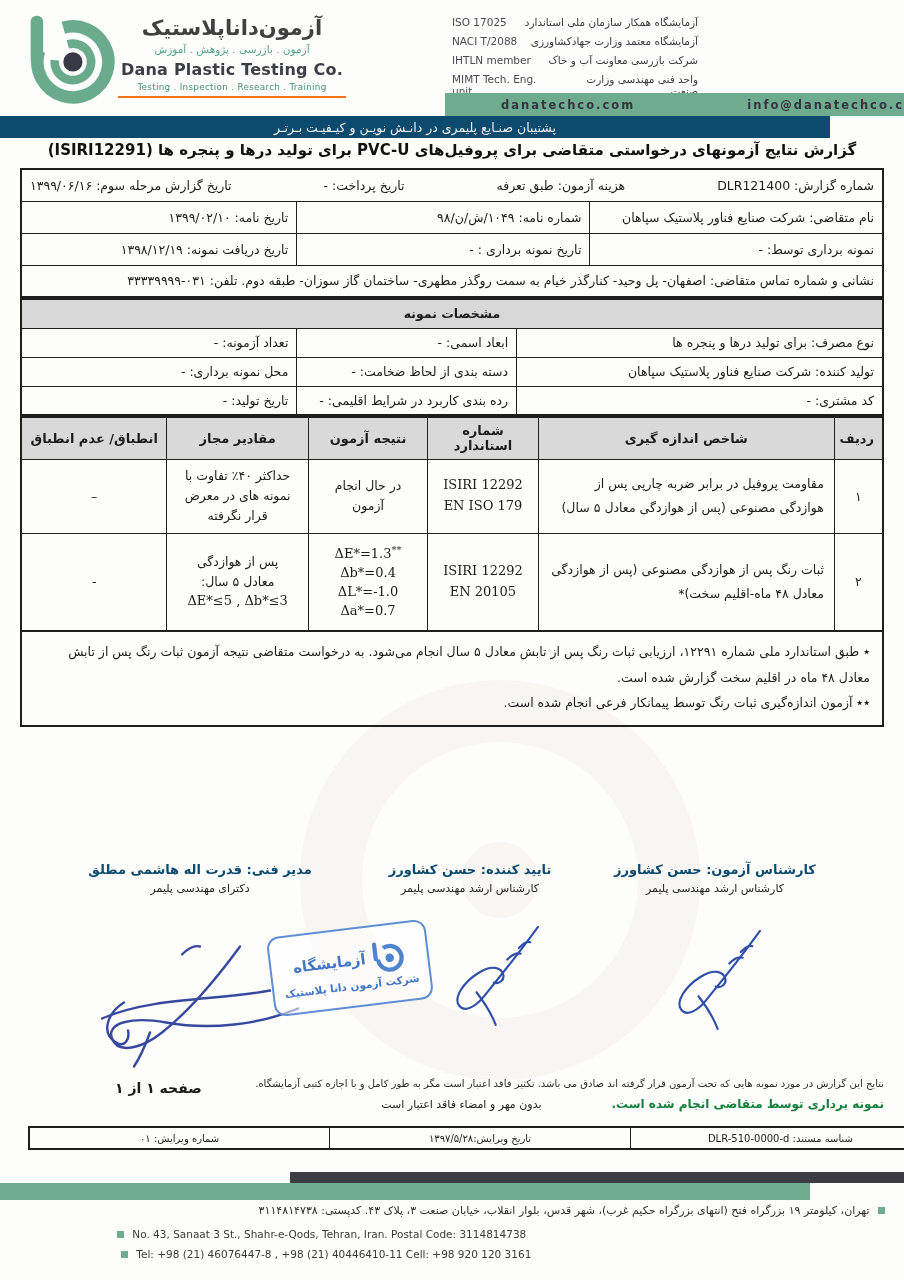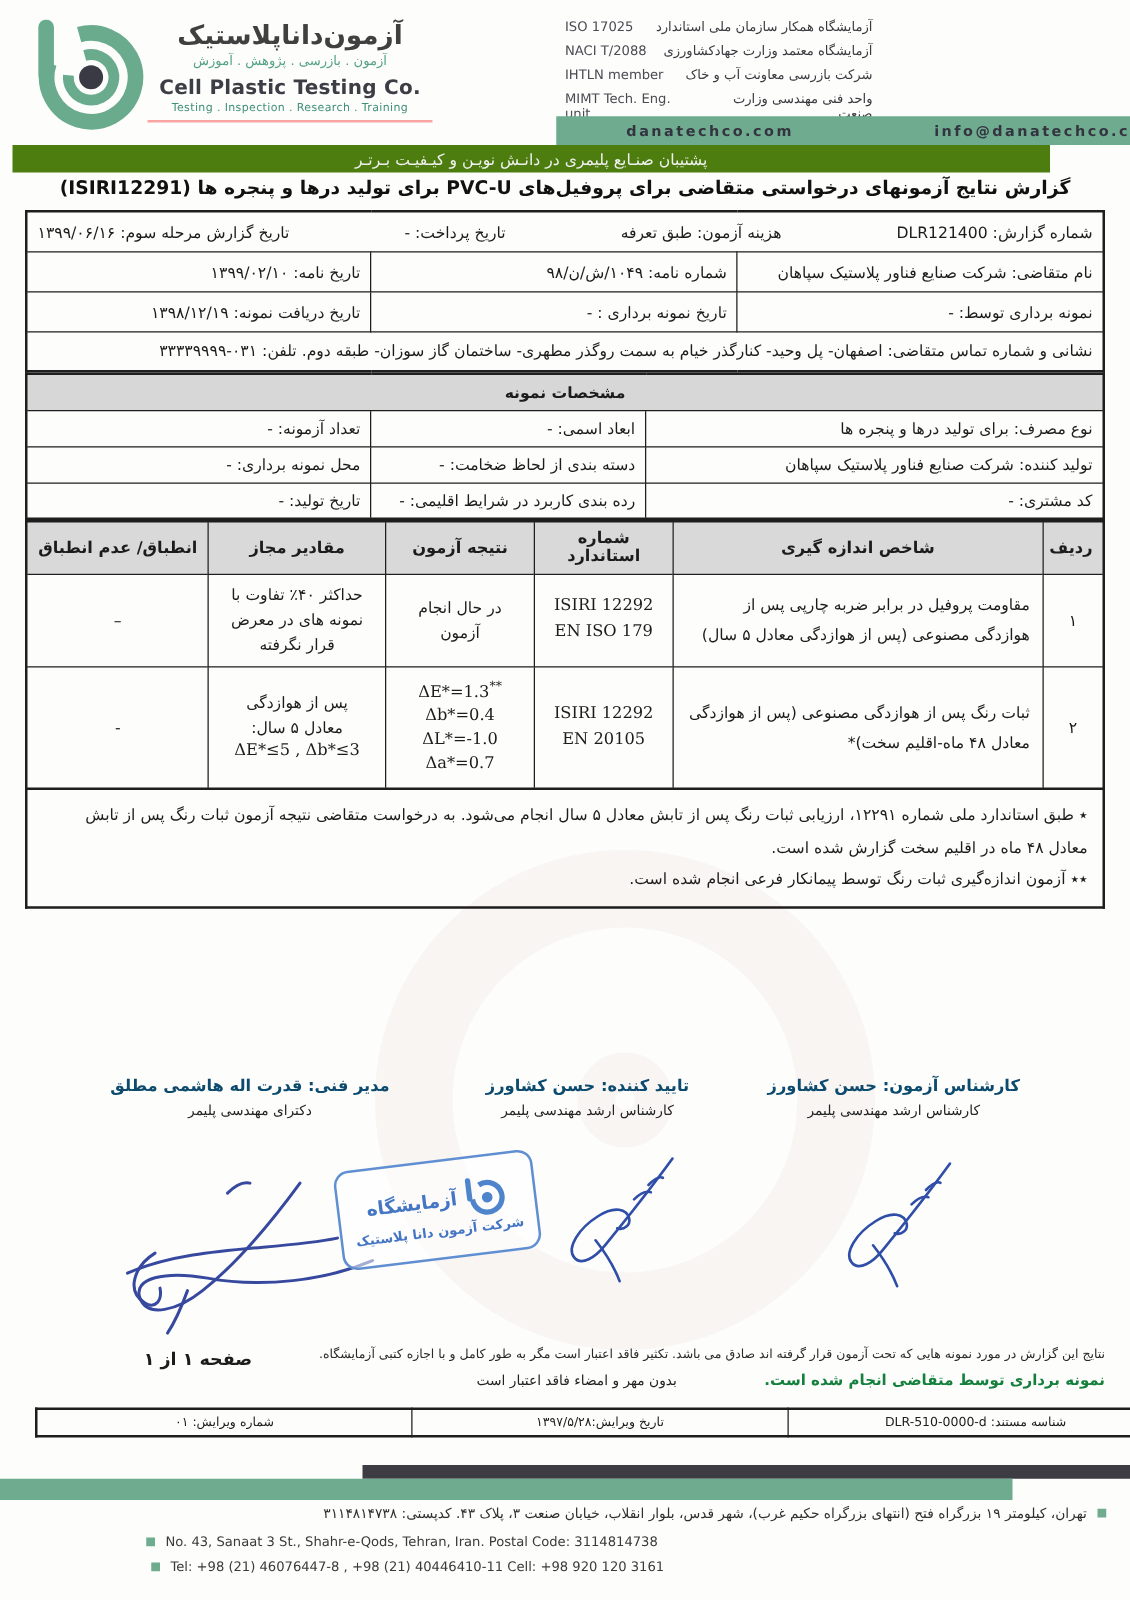--- a/index.html
+++ b/index.html
@@ -9,33 +9,33 @@
     background:#fdfdfc; overflow:hidden;
     font-family:"DejaVu Sans", sans-serif; color:#1c1c1c;
   }
 
   
   .logo-svg { position:absolute; left:22px; top:12px; }
   .brand { position:absolute; left:118px; top:16px; width:228px; text-align:center; }
   .brand-fa { font-size:21px; font-weight:bold; color:#404040; direction:rtl; }
   .brand-tag-fa { font-size:10.5px; color:#54a386; direction:rtl; margin-top:3px; }
   .brand-en { font-size:16px; font-weight:bold; color:#3d3d46; margin-top:5px; letter-spacing:.2px; }
-  .brand-tag-en { font-size:8.8px; color:#41907a; margin-top:3px; letter-spacing:.3px; border-bottom:2px solid #fca5a5; padding-bottom:4px; }
+  .brand-tag-en { font-size:8.8px; color:#41907a; margin-top:3px; letter-spacing:.3px; border-bottom:2px solid #f97316; padding-bottom:4px; }
 
   .accs { position:absolute; left:452px; top:16px; width:246px; }
   .acc-row { display:flex; justify-content:space-between; align-items:baseline; height:19px; }
   .acc-en { font-size:10.5px; color:#4a4a52; }
   .acc-fa { font-size:10.5px; color:#3a3a40; direction:rtl; }
 
   .webbar { position:absolute; left:445px; top:93px; width:539px; height:23px;
     background:#6fac8f; display:flex; align-items:center; justify-content:space-around; }
   .webbar span { font-size:11.5px; font-weight:bold; color:#343440; letter-spacing:2px; }
 
-  .sloganbar { position:absolute; left:10px; top:116px; width:830px; height:22px;
-    background:#4d7c0f; display:flex; align-items:center; justify-content:center; }
+  .sloganbar { position:absolute; left:0; top:116px; width:830px; height:22px;
+    background:#0c4a6e; display:flex; align-items:center; justify-content:center; }
   .sloganbar span { color:#f2f2f2; font-size:12.5px; direction:rtl; letter-spacing:.5px; }
 
   
   .doc-title { position:absolute; left:20px; top:141px; width:864px; text-align:center;
     font-size:15px; font-weight:bold; direction:rtl; color:#111; }
 
   
   .tables { position:absolute; left:20px; top:168px; width:864px; direction:rtl; z-index:1; }
   table { width:100%; border-collapse:collapse; table-layout:fixed; }
   table, td, th { border:1px solid #1e1e1e; }
@@ -110,21 +110,21 @@
   <svg class="logo-svg" width="96" height="94" viewBox="0 0 100 98">
     <rect x="9" y="4" width="13" height="52" rx="6" fill="#6aab8e"></rect>
     <circle cx="53" cy="52" r="37" fill="none" stroke="#6aab8e" stroke-width="13" stroke-dasharray="196 40" stroke-dashoffset="-8" transform="rotate(-118 53 52)"></circle>
     <circle cx="53" cy="52" r="19" fill="none" stroke="#6aab8e" stroke-width="9" stroke-dasharray="96 24" stroke-dashoffset="-4" transform="rotate(-118 53 52)"></circle>
     <circle cx="53" cy="52" r="10" fill="#3a3a44"></circle>
   </svg>
 
   <div class="brand">
     <div class="brand-fa">آزمون‌داناپلاستیک</div>
     <div class="brand-tag-fa">آزمون . بازرسی . پژوهش . آموزش</div>
-    <div class="brand-en">Cell Plastic Testing Co.</div>
+    <div class="brand-en">Dana Plastic Testing Co.</div>
     <div class="brand-tag-en">Testing . Inspection . Research . Training</div>
   </div>
 
   <div class="accs">
     <div class="acc-row">
       <span class="acc-en">ISO 17025</span>
       <span class="acc-fa">آزمایشگاه همکار سازمان ملی استاندارد</span>
     </div>
     <div class="acc-row">
       <span class="acc-en">NACI T/2088</span>

